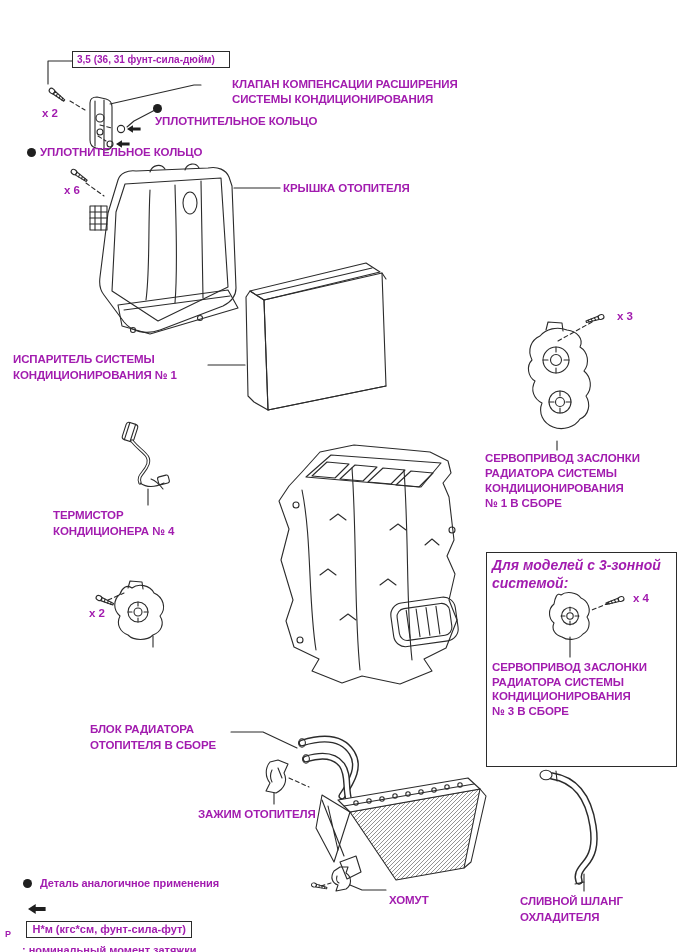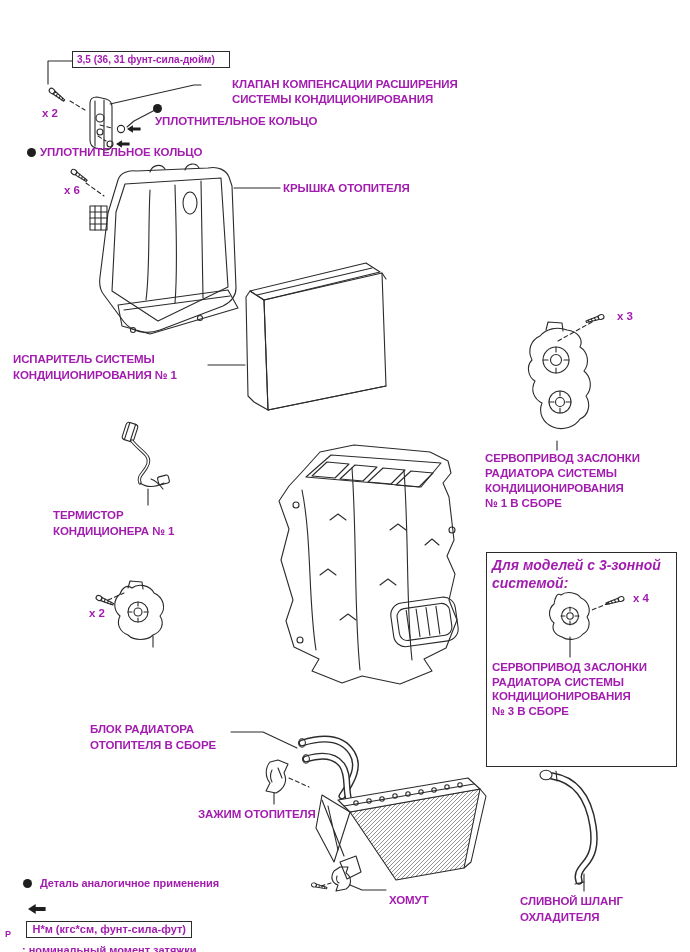--- a/index.html
+++ b/index.html
@@ -230,21 +230,21 @@
     <span class="lbl" style="position:static;">УПЛОТНИТЕЛЬНОЕ КОЛЬЦО</span>
   </div>
 
   <div class="cnt" style="left:64px;top:184px;">x 6</div>
   <div class="lbl" style="left:283px;top:181px;">КРЫШКА ОТОПИТЕЛЯ</div>
 
   <div class="lbl" style="left:13px;top:351px;line-height:16px;">ИСПАРИТЕЛЬ СИСТЕМЫ
 КОНДИЦИОНИРОВАНИЯ № 1</div>
 
   <div class="lbl" style="left:53px;top:507px;line-height:16px;">ТЕРМИСТОР
-КОНДИЦИОНЕРА № 1</div>
+КОНДИЦИОНЕРА № 4</div>
 
   <div class="cnt" style="left:617px;top:310px;">x 3</div>
   <div class="lbl" style="left:485px;top:451px;">СЕРВОПРИВОД ЗАСЛОНКИ
 РАДИАТОРА СИСТЕМЫ
 КОНДИЦИОНИРОВАНИЯ
 № 1 В СБОРЕ</div>
 
   <div class="cnt" style="left:89px;top:607px;">x 2</div>
 
   <div id="zone-box"></div>

